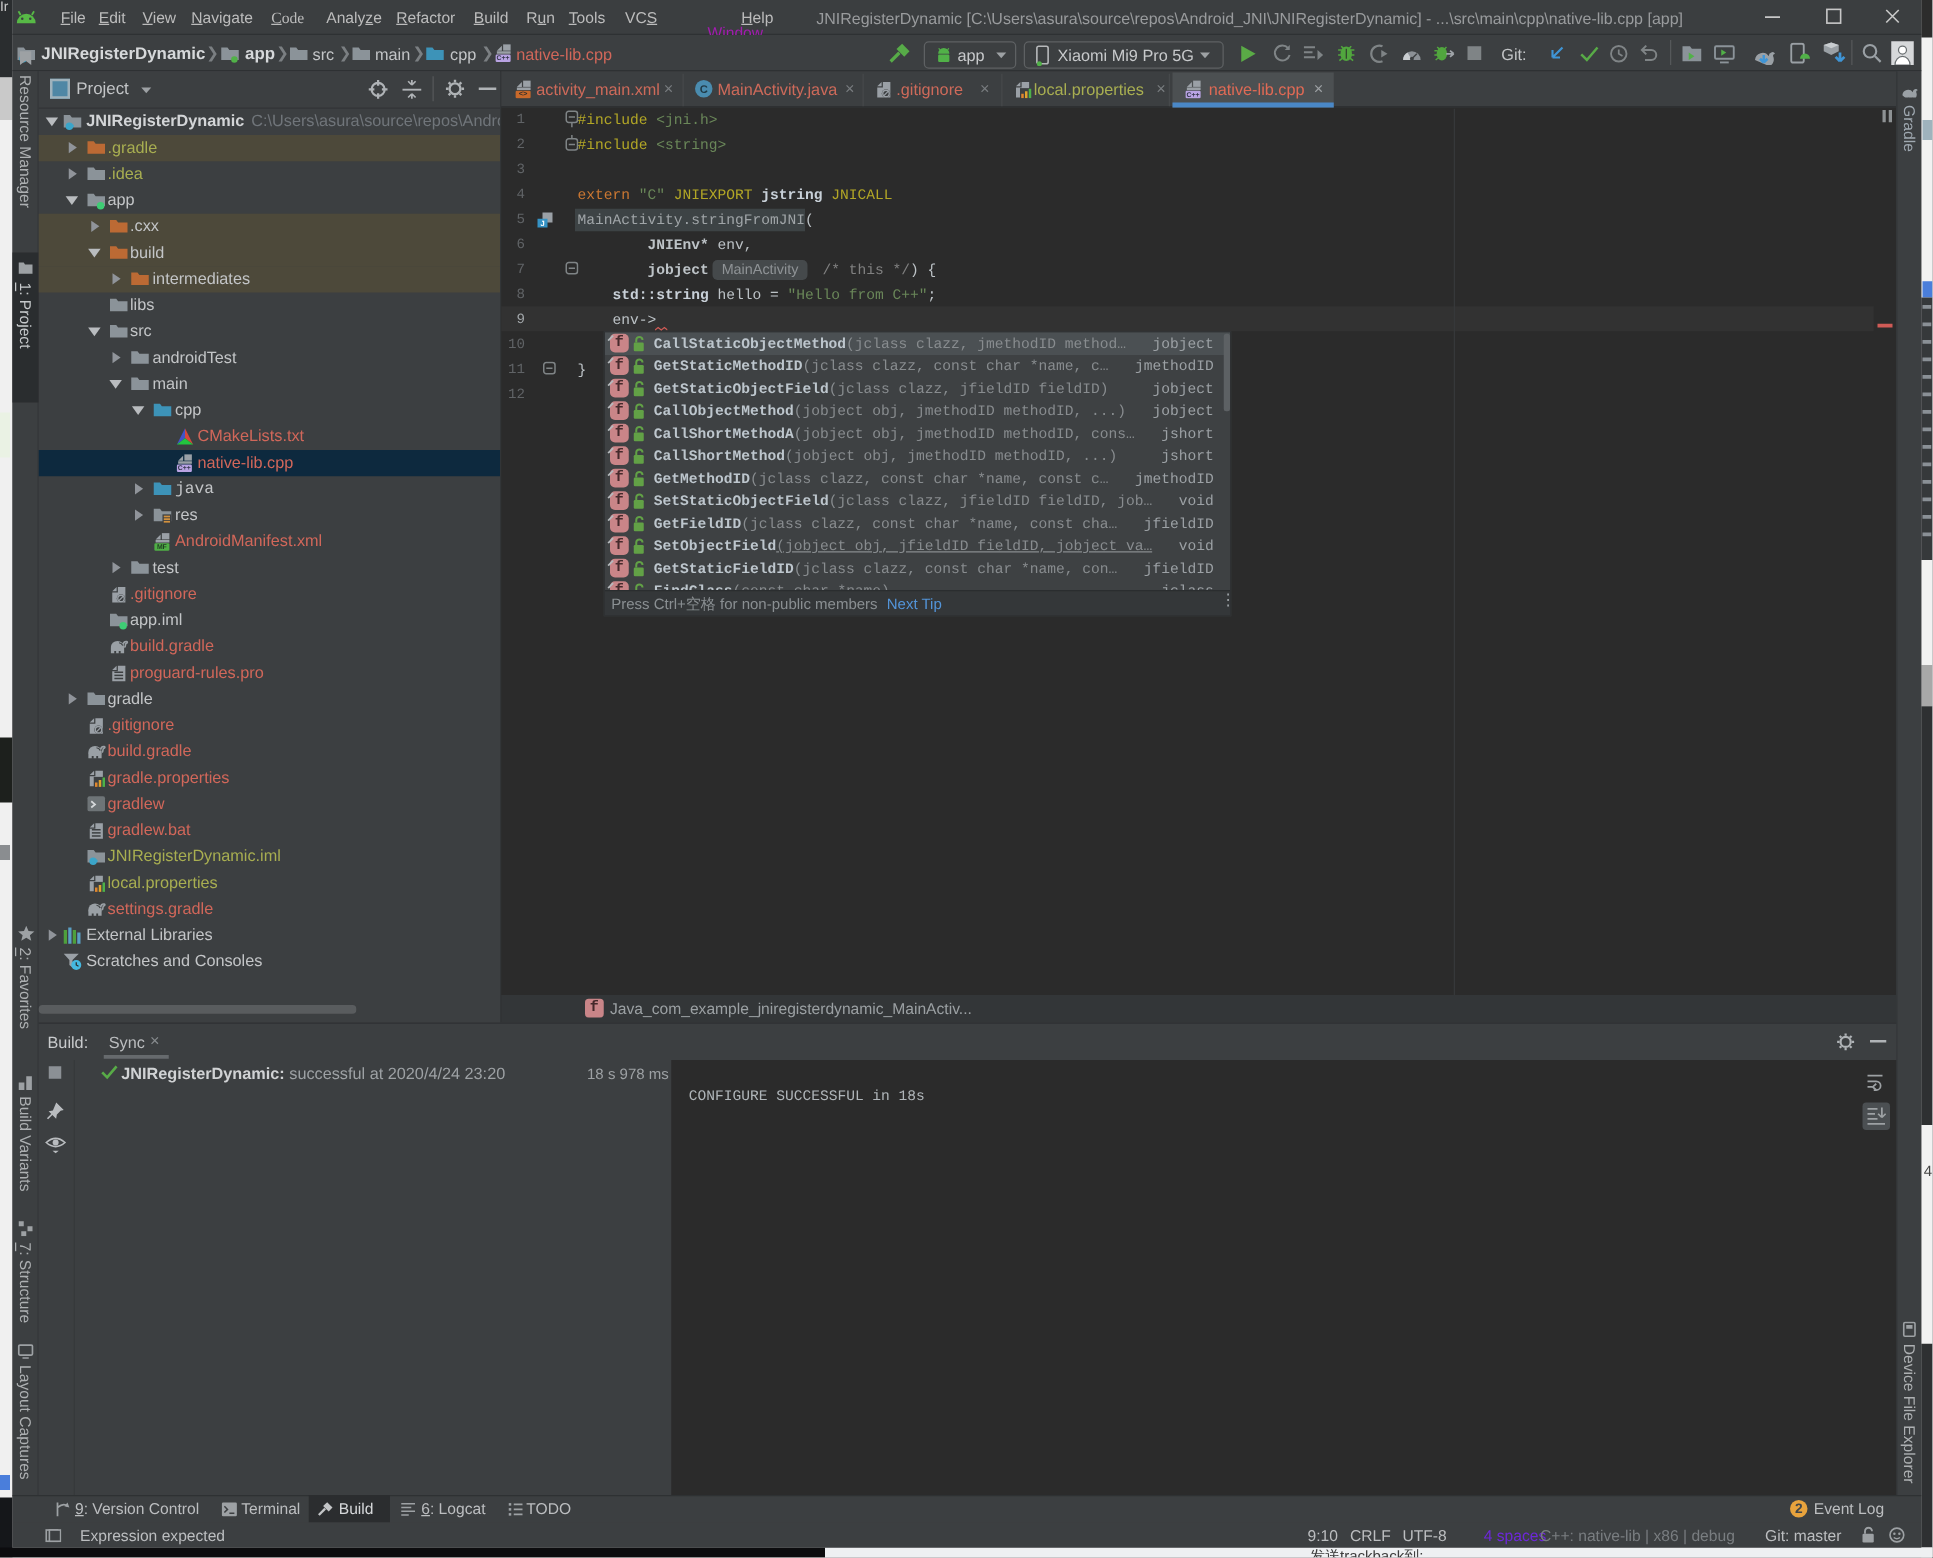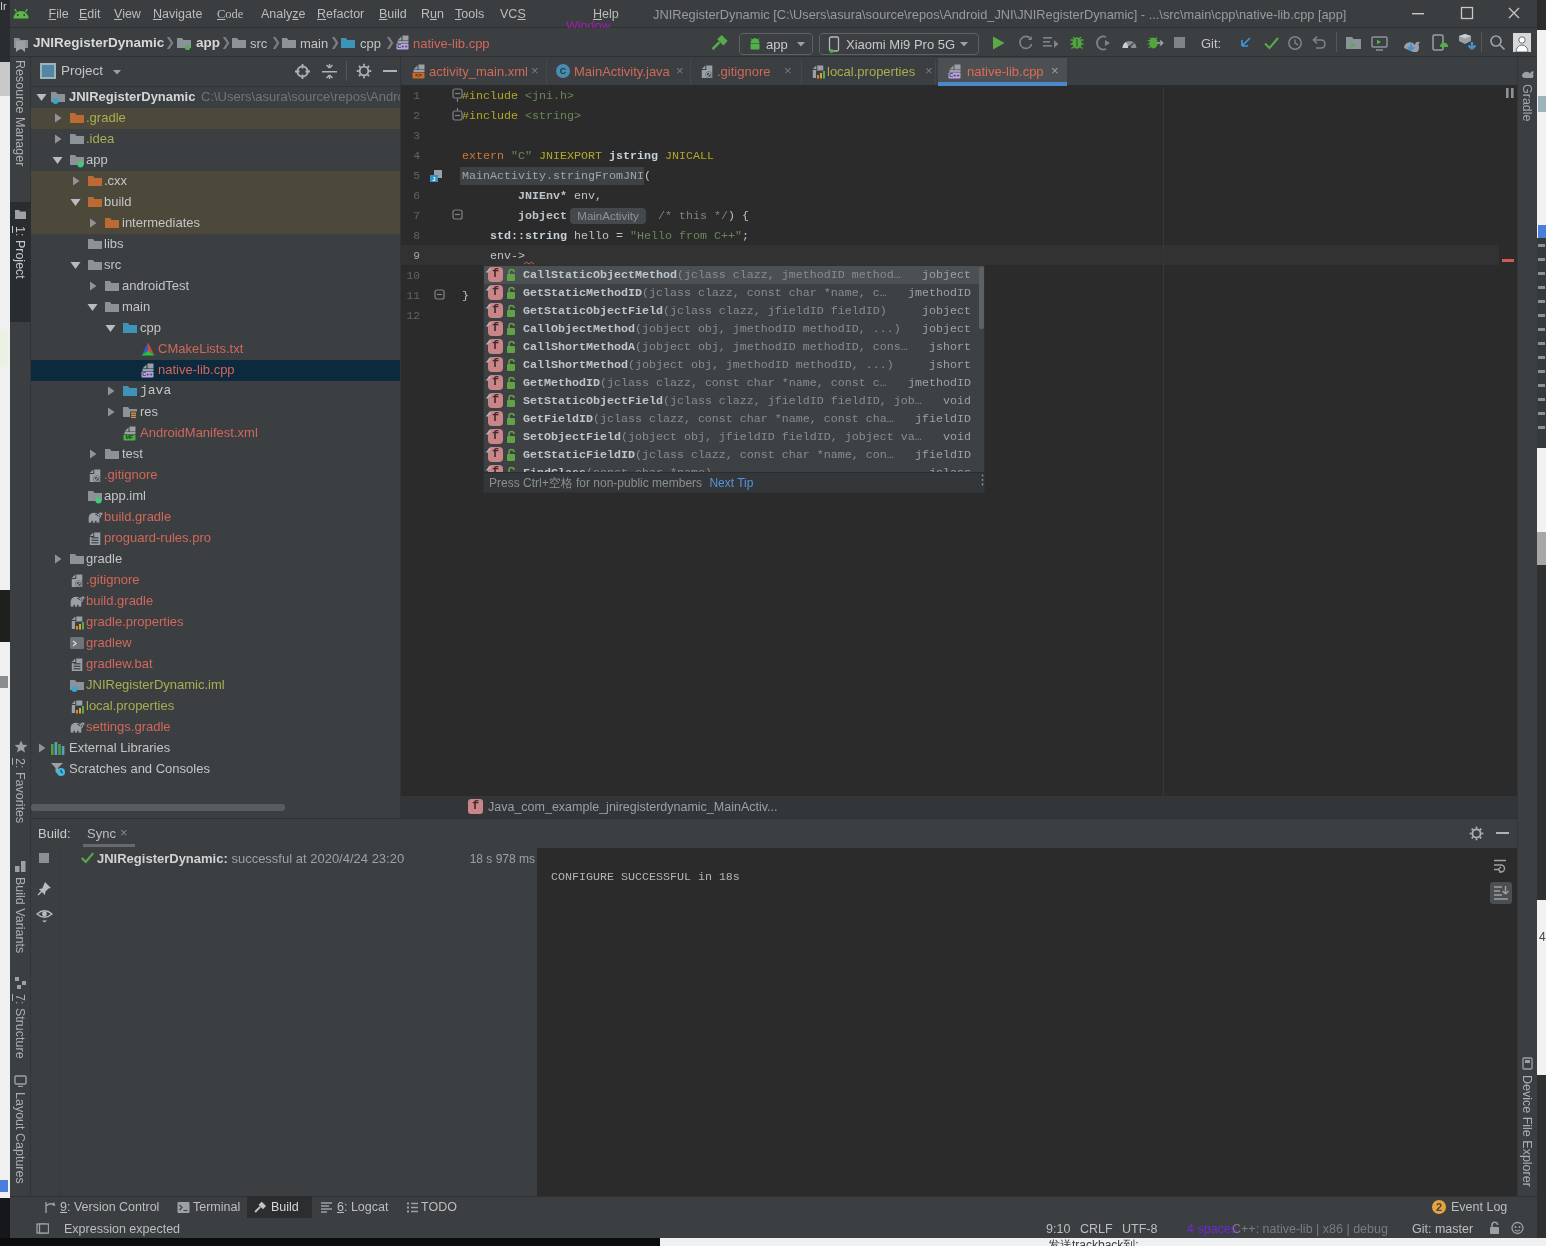--- a/index.html
+++ b/index.html
@@ -883,21 +883,21 @@
     <div class="abs mono" style="left:523px;top:412px;font-size:11.67px;white-space:pre;z-index:52;"><span style="color:#bdc6cd;font-weight:bold;">GetFieldID</span><span style="color:#888c8f;">(jclass clazz, const char *name, const cha…</span></div>
     <div class="abs mono" style="left:850px;top:412px;width:121px;text-align:right;font-size:11.67px;color:#9ca1a5;z-index:52;">jfieldID</div>
     <div class="abs" style="left:488px;top:429px;width:15px;height:15px;background:#c98588;border-radius:4px;color:#452a2c;font-size:12px;text-align:center;line-height:14px;font-family:Liberation Mono,monospace;font-weight:bold;z-index:52;">f</div>
     <svg class="abs" style="left:485px;top:427.5px;z-index:53;" width="7" height="7" viewBox="0 0 7 7">
       <path d="M1 6 L5 2 L6 3 L2 7 z" fill="#b6babd"></path>
     </svg>
     <svg class="abs" style="left:505px;top:429.5px;z-index:52;" width="13" height="14" viewBox="0 0 13 14">
       <rect x="2" y="6" width="8" height="7" rx="1" fill="#62a146"></rect>
       <path d="M4 6 V4 a2.5 2.5 0 0 1 5 0" fill="none" stroke="#62a146" stroke-width="1.6"></path>
     </svg>
-    <div class="abs mono" style="left:523px;top:430px;font-size:11.67px;white-space:pre;z-index:52;"><span style="color:#bdc6cd;font-weight:bold;">SetObjectField</span><span style="color:#888c8f;">(jobject obj, jfieldID fieldID, jobject va…</span></div>
+    <div class="abs mono" style="left:523px;top:430px;font-size:11.67px;white-space:pre;z-index:52;"><span style="color:#bdc6cd;font-weight:bold;">SetObjectField</span><span style="color:#888c8f;text-decoration:underline;">(jobject obj, jfieldID fieldID, jobject va…</span></div>
     <div class="abs mono" style="left:850px;top:430px;width:121px;text-align:right;font-size:11.67px;color:#9ca1a5;z-index:52;">void</div>
     <div class="abs" style="left:488px;top:447px;width:15px;height:15px;background:#c98588;border-radius:4px;color:#452a2c;font-size:12px;text-align:center;line-height:14px;font-family:Liberation Mono,monospace;font-weight:bold;z-index:52;">f</div>
     <svg class="abs" style="left:485px;top:445.5px;z-index:53;" width="7" height="7" viewBox="0 0 7 7">
       <path d="M1 6 L5 2 L6 3 L2 7 z" fill="#b6babd"></path>
     </svg>
     <svg class="abs" style="left:505px;top:447.5px;z-index:52;" width="13" height="14" viewBox="0 0 13 14">
       <rect x="2" y="6" width="8" height="7" rx="1" fill="#62a146"></rect>
       <path d="M4 6 V4 a2.5 2.5 0 0 1 5 0" fill="none" stroke="#62a146" stroke-width="1.6"></path>
     </svg>
     <div class="abs mono" style="left:523px;top:448px;font-size:11.67px;white-space:pre;z-index:52;"><span style="color:#bdc6cd;font-weight:bold;">GetStaticFieldID</span><span style="color:#888c8f;">(jclass clazz, const char *name, con…</span></div>

